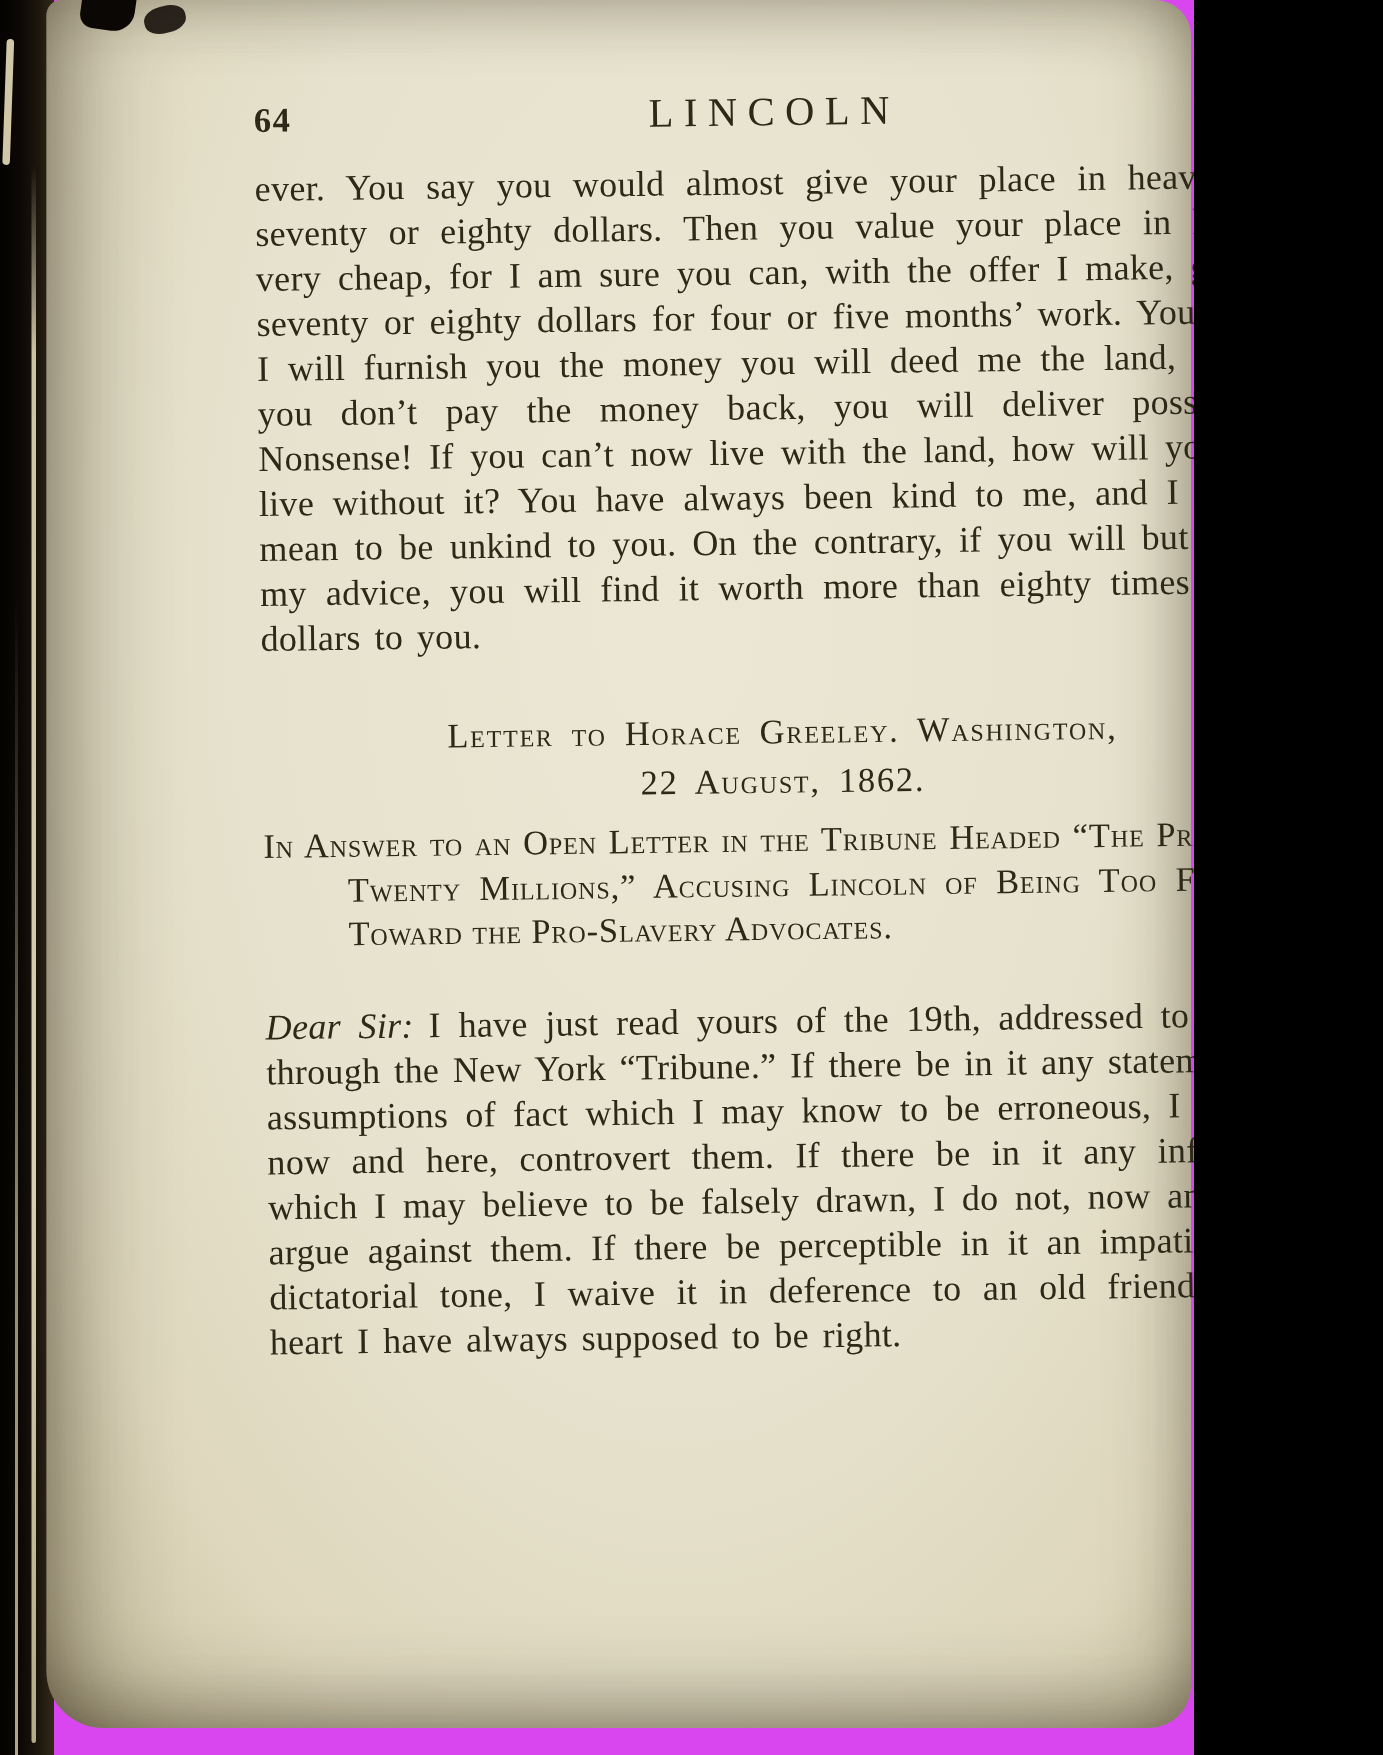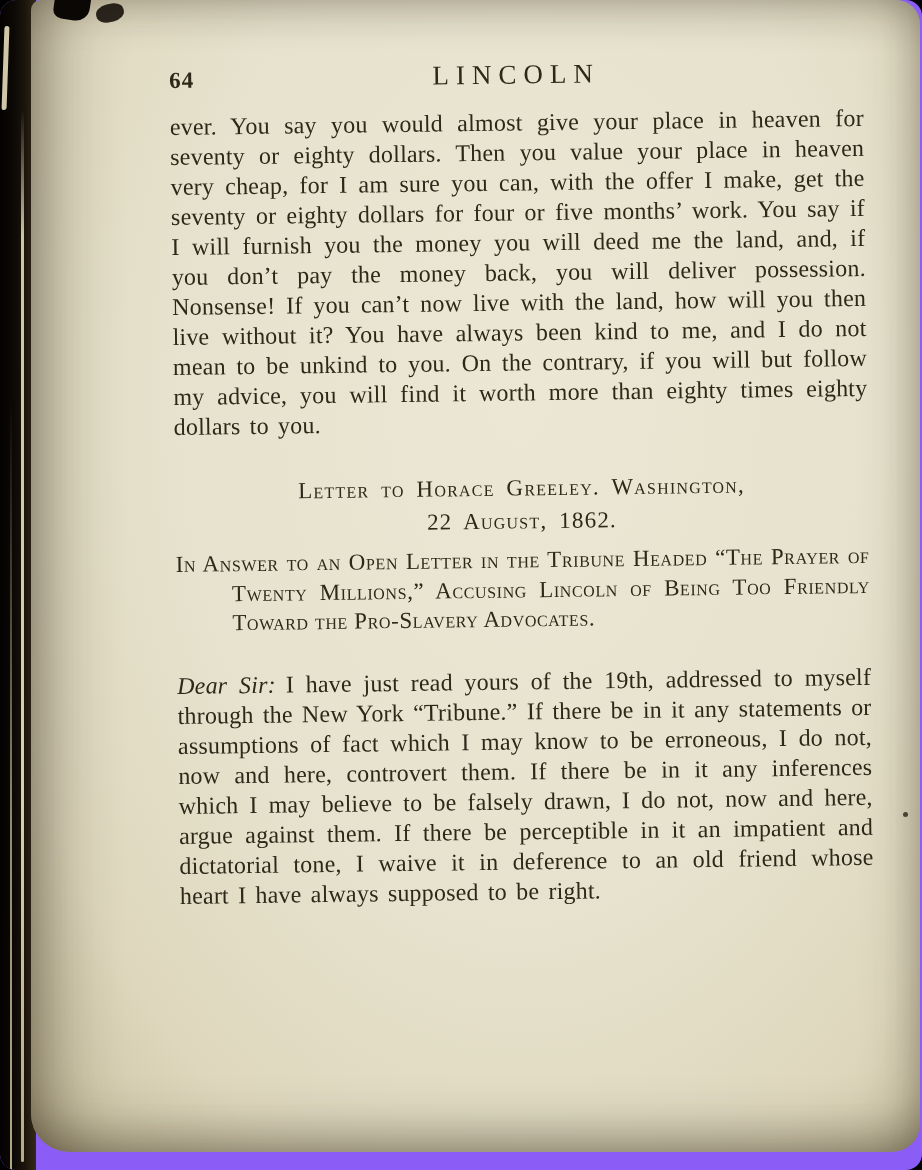--- a/index.html
+++ b/index.html
@@ -1,23 +1,22 @@
 <!DOCTYPE html>
 <html><head>
 <meta charset="utf-8">
 <style>
   html, body { margin: 0; padding: 0; background: #000; }
   .scene {
     position: relative;
-    width: 922px;
+    width: 796px;
     height: 1170px;
     overflow: hidden;
-    background: #8b5cf6;
+    background: #d946ef;
     font-family: "Liberation Serif", "DejaVu Serif", serif;
-    border-radius: 16px;
   }
 
   
   .edge-strip {
     position: absolute; left: 0; top: 0; width: 36px; height: 100%;
     background: linear-gradient(90deg, #040302 0%, #0c0805 38%, #1c150c 70%, #342a1a 100%);
   }
   .edge-line-1 {
     position: absolute; left: 21px; top: 110px; width: 3px; height: 1052px;
     border-radius: 2px;

